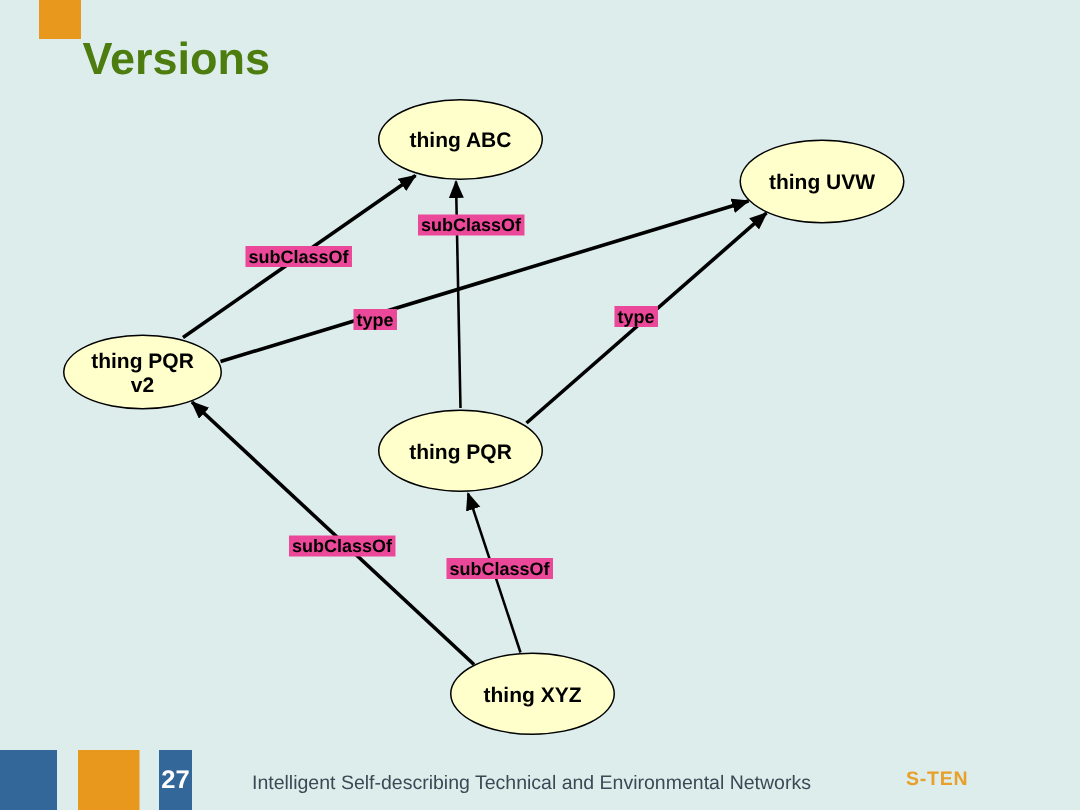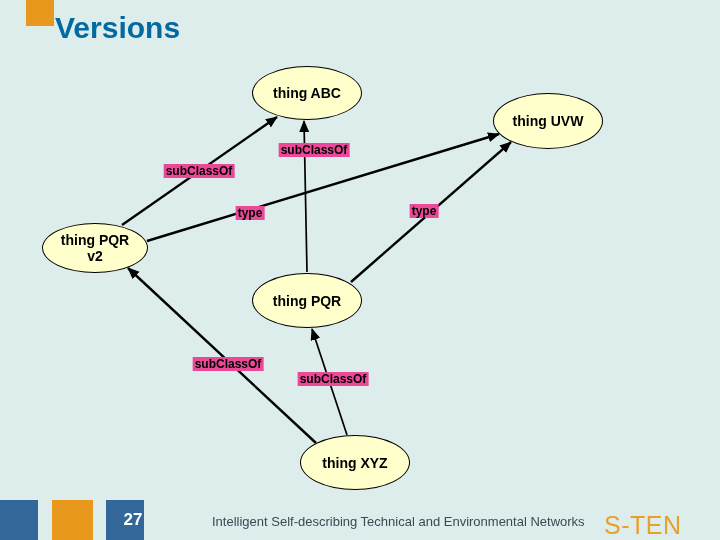--- a/index.html
+++ b/index.html
@@ -4,22 +4,22 @@
 <style>
   html,body{margin:0;padding:0;}
   body{font-family:"Liberation Sans", sans-serif;}
   .slide{
     position:relative;width:720px;height:540px;overflow:hidden;
     background:#dcedec;
   }
   
   .accent-square{position:absolute;left:26px;top:0;width:28px;height:26px;background:#e8981d;}
   .title{
-    position:absolute;left:55px;top:12px;margin:0;
-    font-size:30px;font-weight:bold;color:#0369a1;line-height:1.05;
+    position:absolute;left:55px;top:24px;margin:0;
+    font-size:30px;font-weight:bold;color:#4d7c0f;line-height:1.05;
   }
   
   .diagram-lines{position:absolute;left:0;top:0;width:720px;height:540px;}
   .node{
     position:absolute;display:flex;flex-direction:column;align-items:center;justify-content:center;
     background:#ffffcc;border:1px solid #000;border-radius:50%;
     font-size:14px;font-weight:bold;color:#000;text-align:center;line-height:16px;
     box-sizing:border-box;
   }
   .node-abc{left:252px;top:66px;width:110px;height:54px;}
@@ -38,29 +38,29 @@
   .el-4{left:424px;top:211px;}
   .el-5{left:228px;top:364px;}
   .el-6{left:333px;top:379px;}
   
   .sq{position:absolute;top:500px;width:40px;height:40px;}
   .sq-1{left:0;width:38px;background:#336699;}
   .sq-2{left:52px;width:41px;background:#e8981d;}
   .sq-3{
     left:106px;width:22px;background:#336699;
     display:flex;align-items:center;justify-content:center;
-    color:#fff;font-size:17px;font-weight:bold;padding-left:16px;
+    color:#fff;font-size:17px;font-weight:bold;
   }
   .footer-text{
     position:absolute;left:168px;top:514px;
-    font-size:13px;color:#3a4a55;white-space:nowrap;margin-left:44px;
+    font-size:13px;color:#3a4a55;white-space:nowrap;
   }
   .logo-text{
     position:absolute;left:604px;top:511px;
-    font-size:25px;font-weight:normal;color:#e8a02a;letter-spacing:0.5px;
+    font-size:13px;font-weight:bold;color:#e8a02a;letter-spacing:0.5px;
   }
 </style>
 </head>
 <body>
 
 <div class="slide">
 
   <div class="accent-square"></div>
   <h1 class="title">Versions</h1>
 

